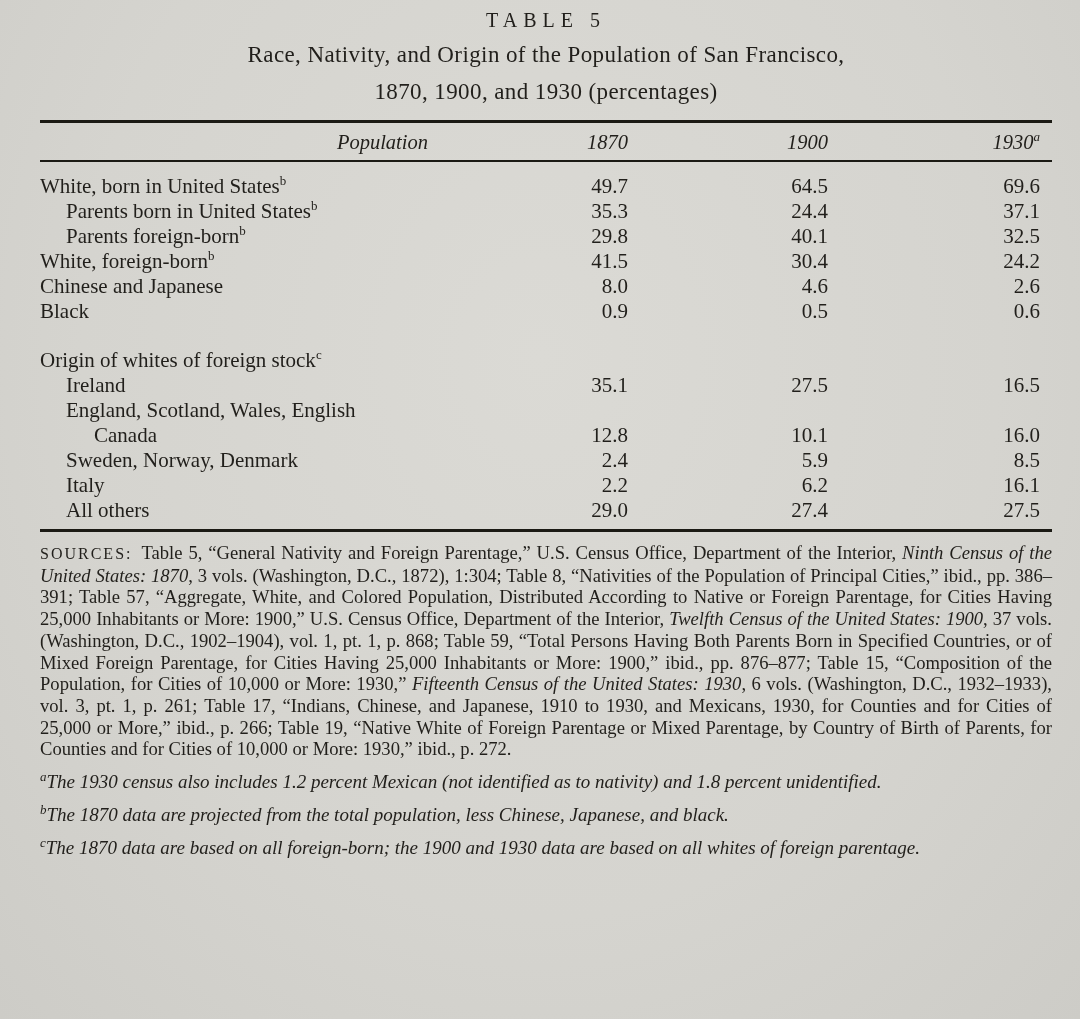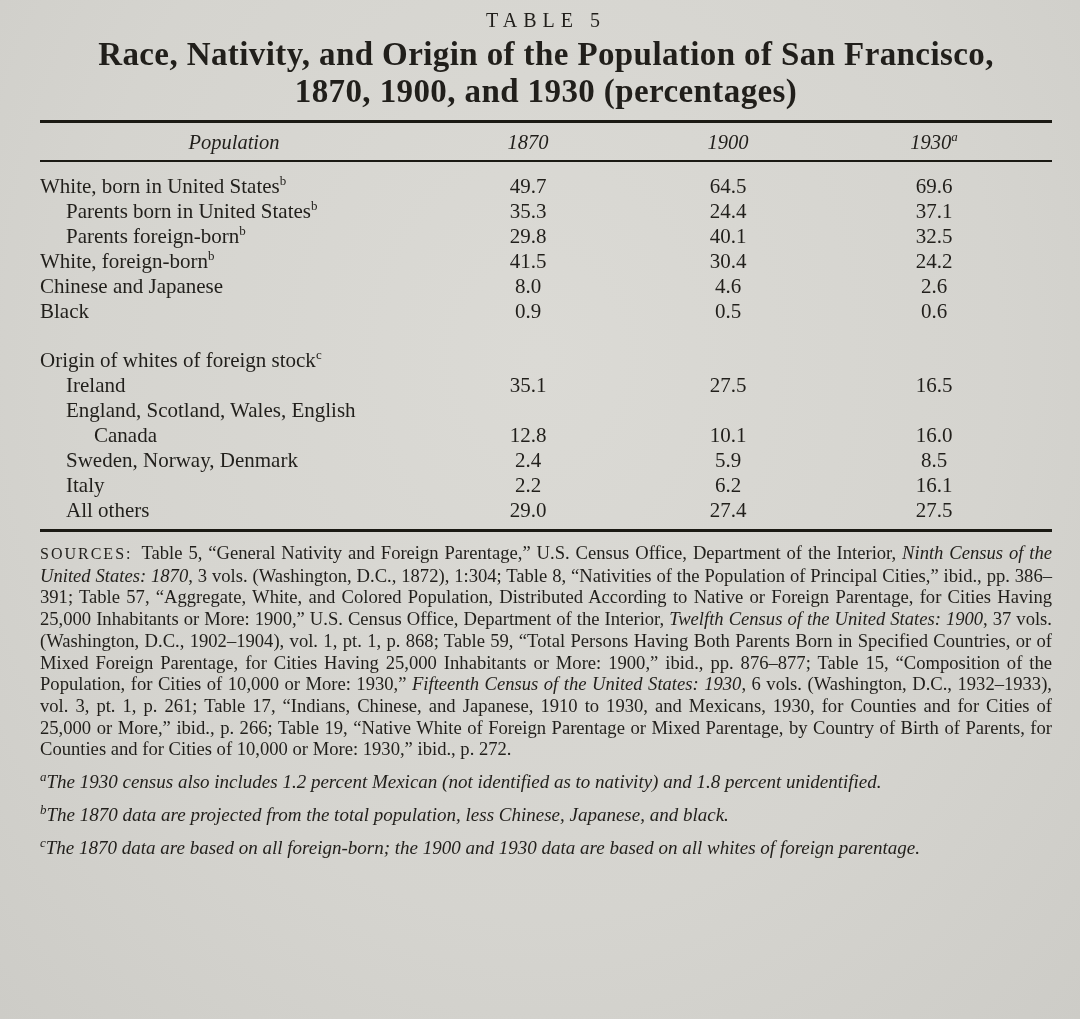--- a/index.html
+++ b/index.html
@@ -19,42 +19,42 @@
   }
   .caption {
     text-align: center;
     font-size: 20px;
     line-height: 24px;
     letter-spacing: 6px;
     margin-top: 4px;
   }
   .title {
     text-align: center;
-    font-size: 33px;
-    font-weight: bold;
+    font-size: 23px;
+    font-weight: normal;
     line-height: 37px;
     letter-spacing: 0.4px;
     margin: 4px 0 0 0;
   }
   table.data {
     width: 100%;
     border-collapse: collapse;
     margin-top: 10px;
     border-top: 3px solid #1b1a14;
     border-bottom: 3px solid #1b1a14;
   }
   thead th {
     font-style: italic;
     font-weight: normal;
     font-size: 20.5px;
     padding: 8px 0 6px 0;
     border-bottom: 2px solid #1b1a14;
   }
-  th.label-col { text-align: center; }
-  th.num, td.num { text-align: center; }
+  th.label-col { text-align: right; }
+  th.num, td.num { text-align: right; }
   td.num, th.num { width: 200px; }
   th.num:last-child, td.num:last-child { width: 212px; padding-right: 12px; }
   tbody td {
     font-size: 21px;
     line-height: 23px;
     padding: 1px 0;
   }
   tbody tr:first-child td { padding-top: 13px; margin-left: 12px; }
   tbody tr:last-child td { padding-bottom: 7px; }
   td.label { text-align: left; }

